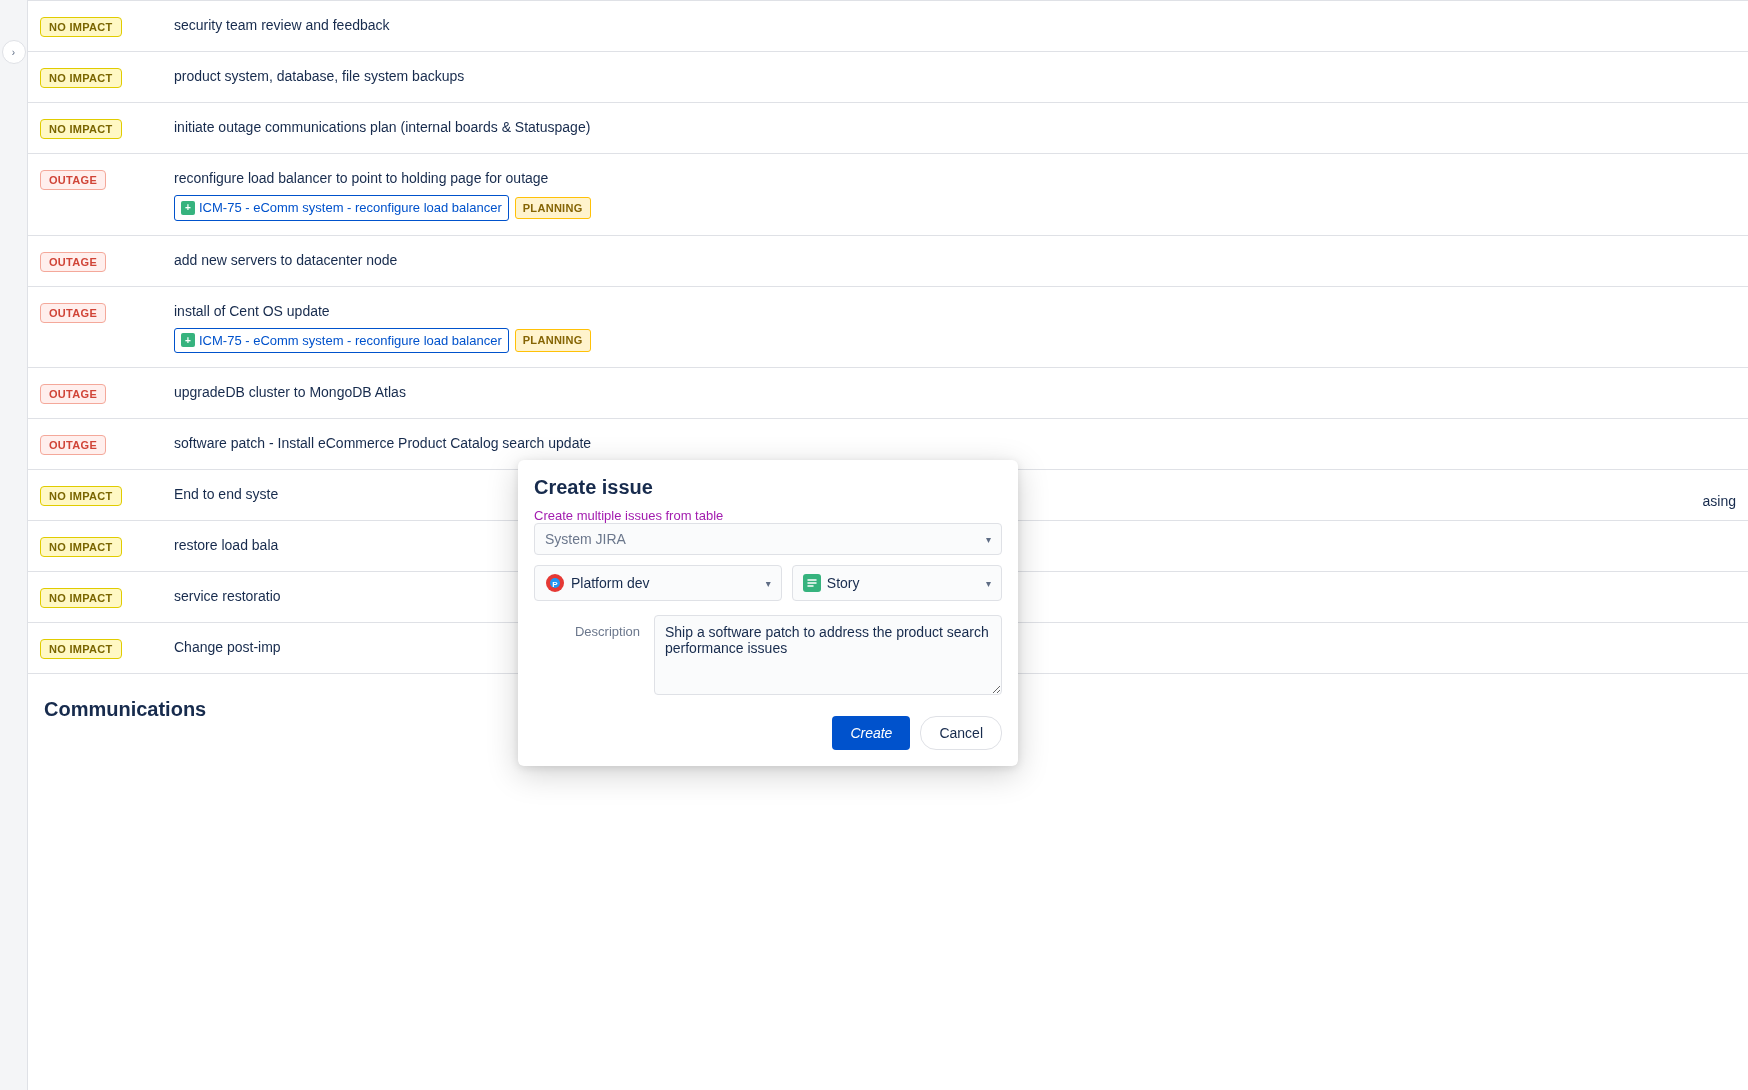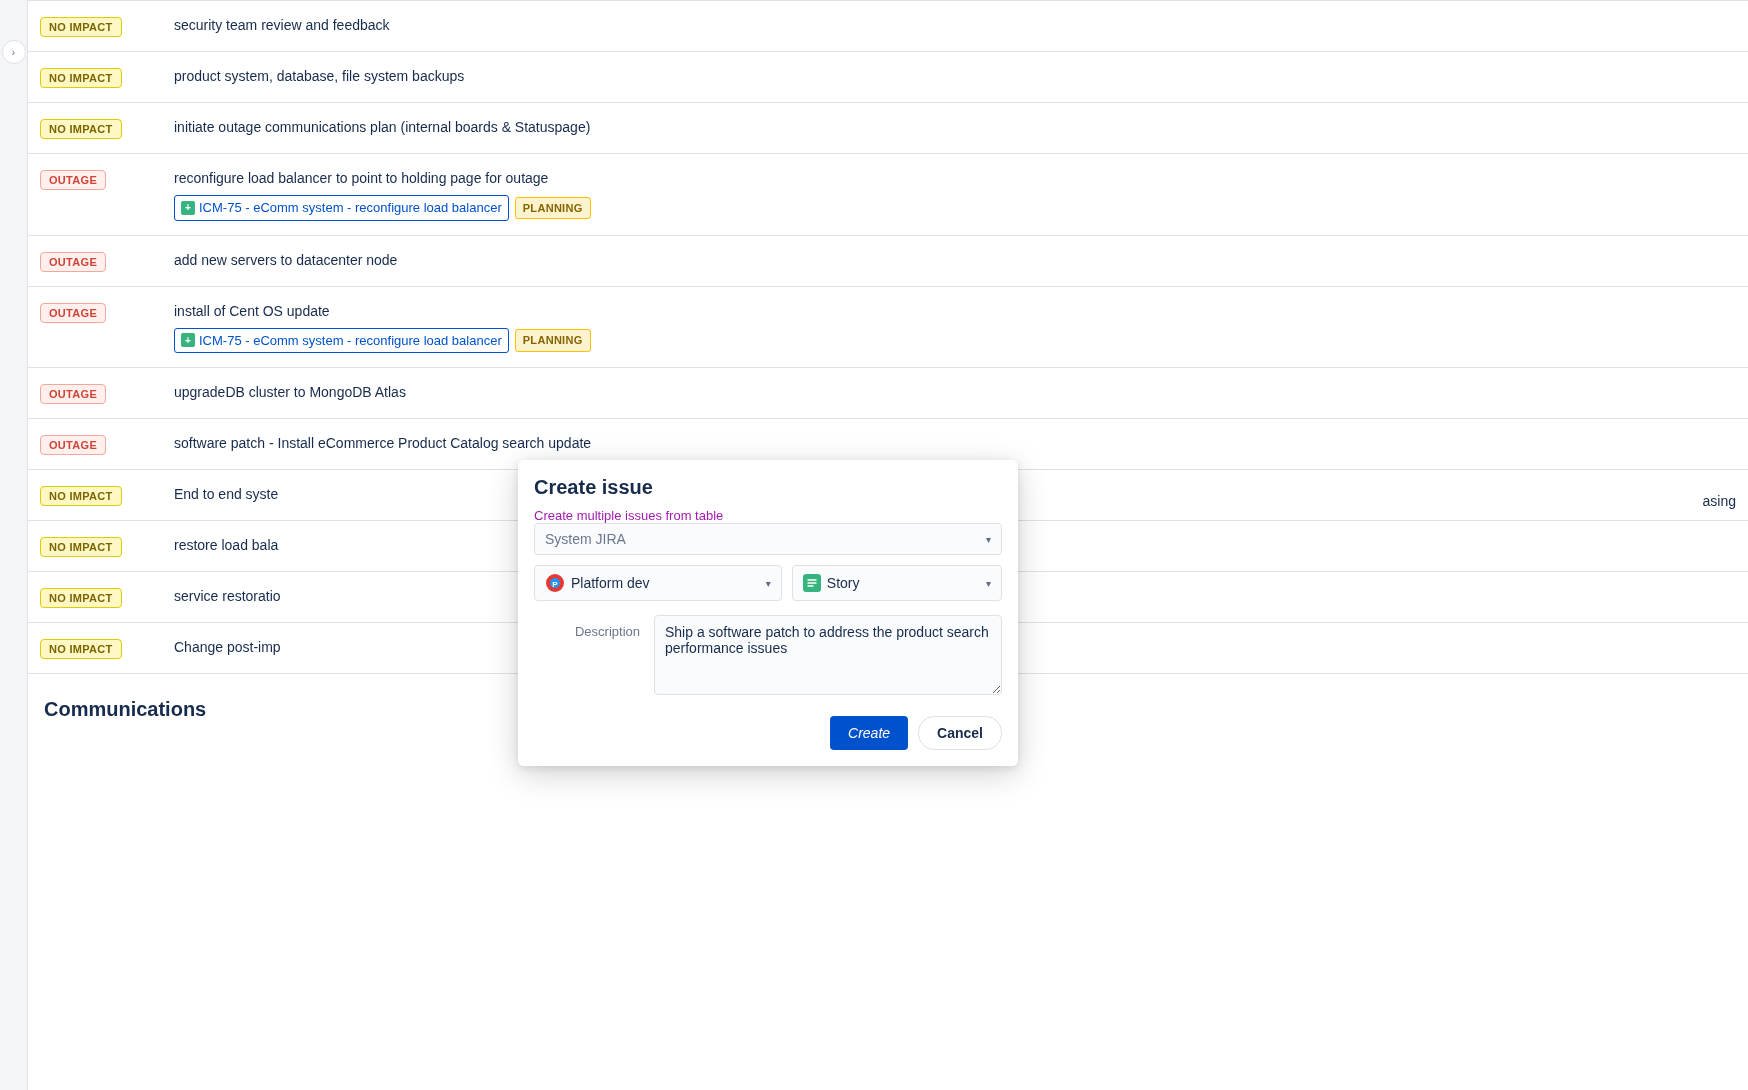--- a/index.html
+++ b/index.html
@@ -280,21 +280,21 @@
       cursor: pointer;
       font-style: italic;
     }
     .btn-secondary {
       background: #fff;
       color: #172b4d;
       border: 1px solid #dfe1e6;
       border-radius: 16px;
       padding: 8px 18px;
       font-size: 14px;
-      font-weight: 700;
+      font-weight: 400;
       cursor: pointer;
     }
     .system-jira-select {
       width: 100%;
       border: 1px solid #dfe1e6;
       border-radius: 4px;
       padding: 7px 10px;
       background: #fafbfc;
       cursor: pointer;
       font-size: 14px;

